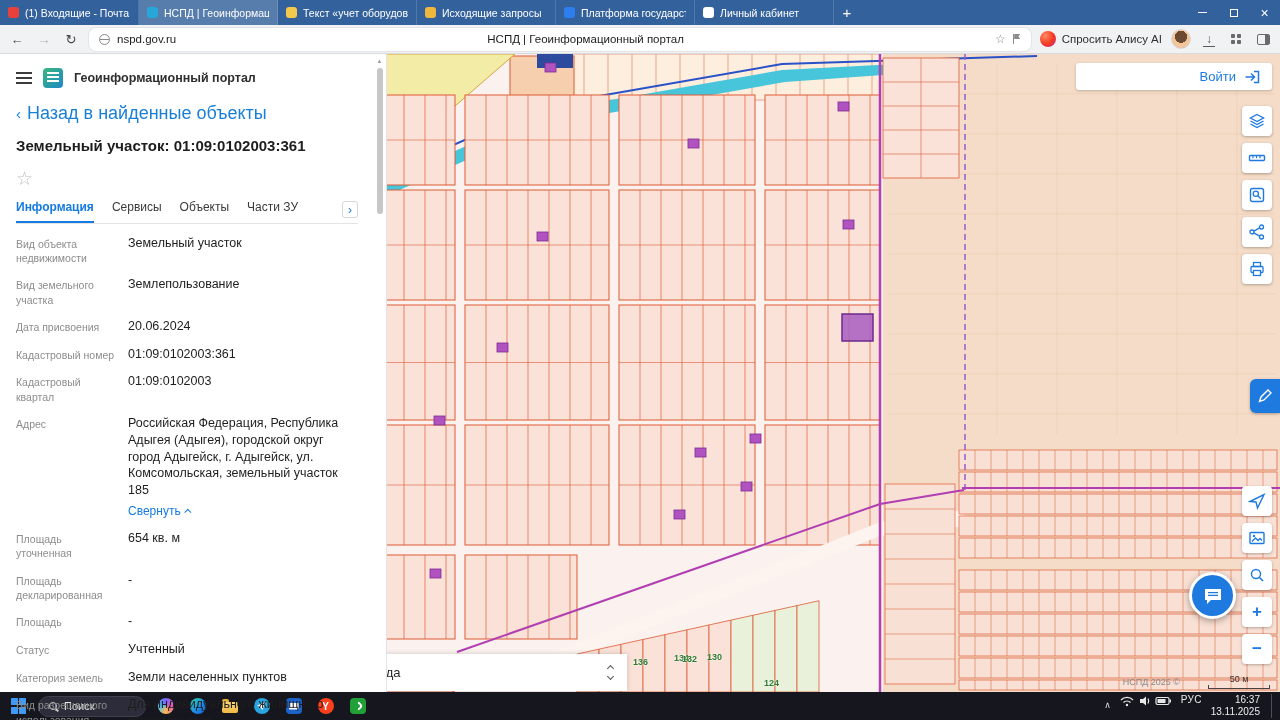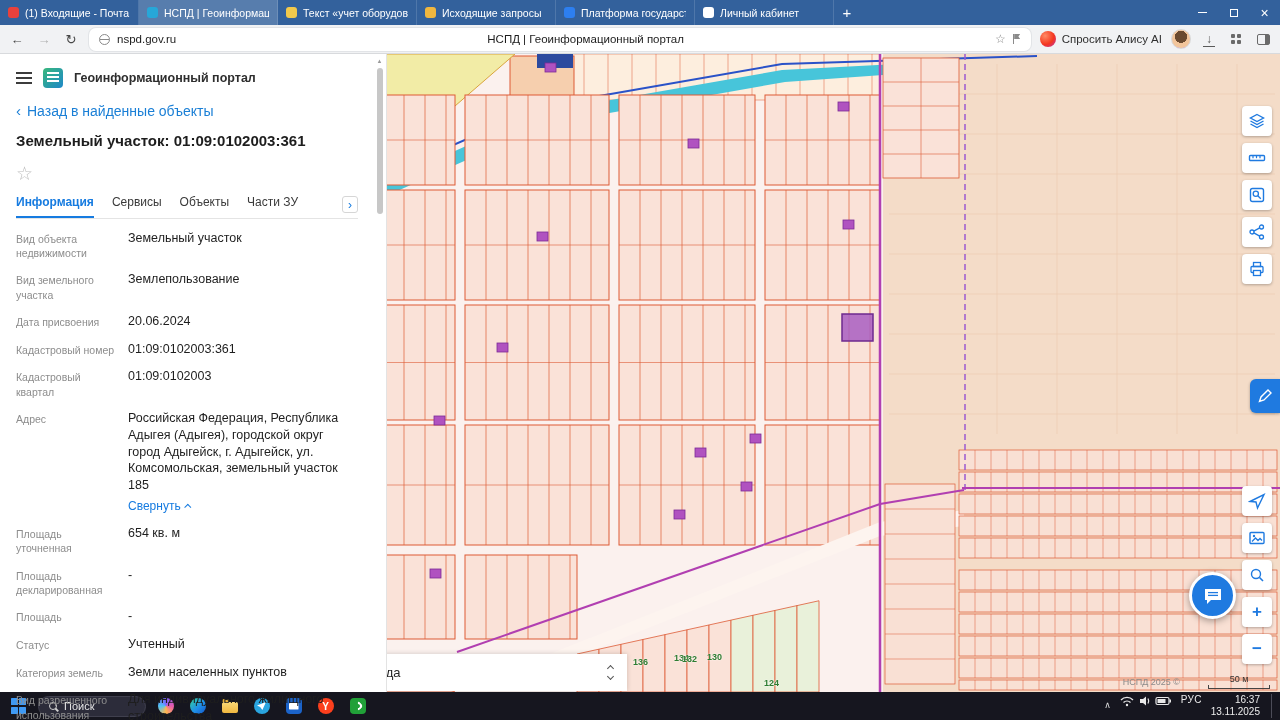--- a/index.html
+++ b/index.html
@@ -52,21 +52,21 @@
 
 
 .panel{position:absolute;top:54px;left:0;width:387px;bottom:28px;background:#fff;z-index:3;border-right:1px solid #e3e3e3}
 .panel-inner{padding:0 28px 0 16px}
 .p-head{display:flex;align-items:center;gap:11px;padding-top:14px}
 .burger{width:16px;height:12px;border-top:2px solid #3c3c3c;border-bottom:2px solid #3c3c3c;position:relative}
 .burger::after{content:"";position:absolute;left:0;right:0;top:3px;height:2px;background:#3c3c3c}
 .plogo{width:20px;height:20px;border-radius:4px;background:linear-gradient(135deg,#38b87c,#1e88c9);position:relative}
 .plogo::after{content:"";position:absolute;left:4px;right:4px;top:4px;height:2px;background:#fff;box-shadow:0 4px 0 #fff,0 8px 0 #fff}
 .p-title{font-size:12.5px;color:#2e2e2e;font-weight:700}
-.backlink{margin-top:15px;font-size:14px;color:#1a7fd6;display:flex;align-items:center;gap:6px;cursor:pointer}
+.backlink{margin-top:15px;font-size:18px;color:#1a7fd6;display:flex;align-items:center;gap:6px;cursor:pointer}
 .backlink::before{content:"‹";font-size:15px;line-height:10px}
 .obj-title{margin-top:13px;font-size:15px;color:#1d1d1d;font-weight:600}
 .fav-star{margin-top:13px;display:inline-block}
 .fav-star::before{content:"☆";font-size:19px;color:#bdbdbd}
 .ptabs{margin-top:10px;display:flex;gap:18px;border-bottom:1px solid #e4e4e4;position:relative;overflow:hidden;padding-right:18px}
 .ptab{font-size:12px;color:#3a3a3a;padding-bottom:9px;white-space:nowrap;cursor:pointer}
 .ptab.active{color:#167be0;box-shadow:inset 0 -2px 0 #167be0;font-weight:600}
 .ptabs-more{position:absolute;right:0;top:1px;width:16px;height:17px;border:1px solid #d6d6d6;border-radius:3px;background:#fff;
   display:flex;align-items:center;justify-content:center;box-shadow:-4px 0 6px #fff}
 .ptabs-more::before{content:"›";color:#167be0;font-size:12px;line-height:10px}
@@ -731,20 +731,27 @@
       </svg>
 
     <span class="pnum" style="left:296px;top:603px">136</span>
     <span class="pnum" style="left:337px;top:599px">134</span>
     <span class="pnum" style="left:345px;top:600px">132</span>
     <span class="pnum" style="left:370px;top:598px">130</span>
     <span class="pnum" style="left:427px;top:624px">124</span>
 
     <div class="mbtn m-collapse"></div>
 
+    <div class="login">
+      <span>Войти</span>
+      <svg width="16" height="14" viewBox="0 0 16 14">
+        <path d="M1.5 7h8M7 3.5 10.5 7 7 10.5" stroke="#1f7ae0" stroke-width="1.5" fill="none"></path>
+        <path d="M10 1.5h4.5v11H10" stroke="#1f7ae0" stroke-width="1.5" fill="none"></path>
+      </svg>
+    </div>
 
     <div class="toolcol">
       <div class="mbtn">
         <svg width="18" height="18" viewBox="0 0 18 18">
           <polygon points="9,2.5 15.5,6 9,9.5 2.5,6" fill="none" stroke="#1f7ae0" stroke-width="1.4"></polygon>
           <polyline points="2.5,9 9,12.5 15.5,9" fill="none" stroke="#1f7ae0" stroke-width="1.4"></polyline>
           <polyline points="2.5,12 9,15.5 15.5,12" fill="none" stroke="#1f7ae0" stroke-width="1.4"></polyline>
         </svg>
       </div>
       <div class="mbtn">

